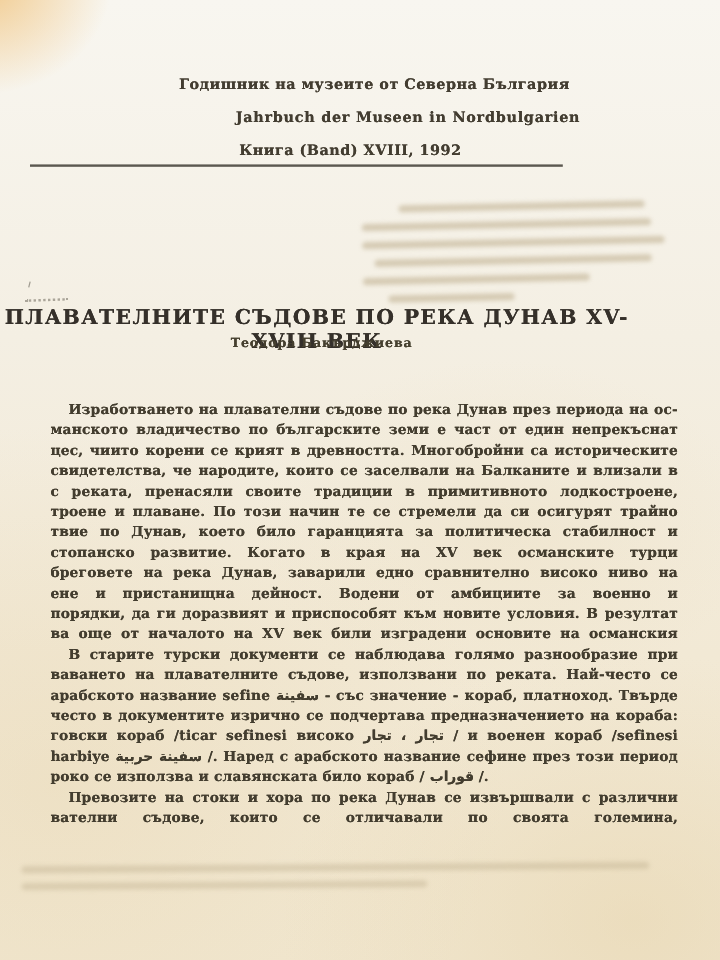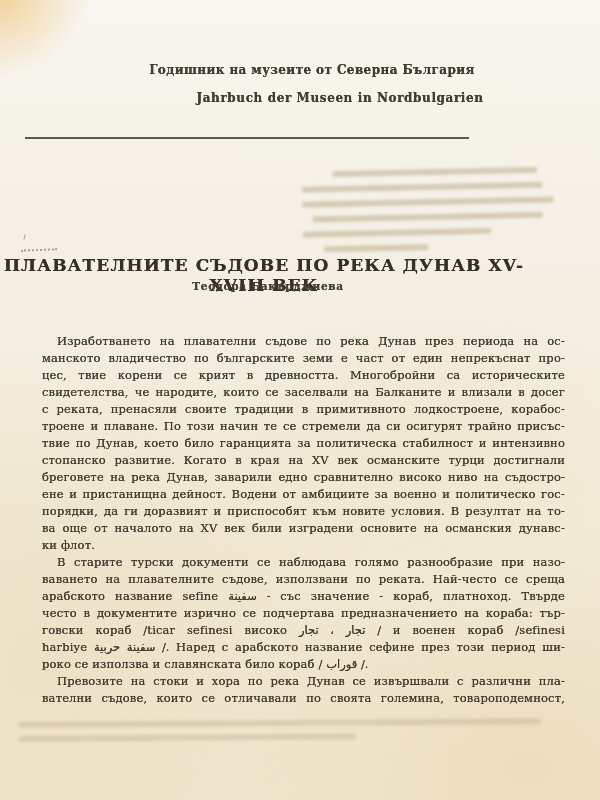--- a/index.html
+++ b/index.html
@@ -26,21 +26,21 @@
   .pm-b{position:absolute;left:0;top:14px;width:36px;border-bottom:2px dotted rgba(95,90,78,.5);transform:rotate(-2deg);}
   .title{position:absolute;left:0;top:255px;width:528px;text-align:center;
     font-weight:700;font-size:17px;letter-spacing:1.1px;color:#35302a;
     text-shadow:0 0 0.4px currentColor;}
   .author{position:absolute;left:0;top:280px;width:536px;text-align:center;
     font-weight:700;font-size:10.5px;letter-spacing:0.7px;color:#46402f;
     text-shadow:0 0 0.3px currentColor;}
   .article-body{position:absolute;left:42px;top:333px;width:523px;
     font-family:"DejaVu Serif","DejaVu Sans","Liberation Serif",serif;}
   .bl{
-    font-size:11.5px;font-weight:400;line-height:17px;height:17px;
+    font-size:11.5px;font-weight:700;line-height:17px;height:17px;
     letter-spacing:0.15px;color:#433d2f;text-shadow:0 0 0.35px currentColor;
     text-align:justify;text-align-last:justify;overflow:hidden;
   }
   .bl.indent{text-indent:15px;}
   .bl.nojust{text-align-last:left;}
   
   .ghost{position:absolute;filter:blur(1.8px);opacity:.55;}
   .ghost .gl{height:6px;background:#bcac8b;border-radius:3px;}
   .ghost-a{left:302px;top:160px;width:262px;transform:rotate(-1.2deg);}
   .ghost-a .gl{margin:9px 0;}
@@ -68,45 +68,45 @@
       <div class="gl"></div>
       <div class="gl"></div>
   </div>
   <div class="ghost ghost-b">
     <div class="gl"></div>
       <div class="gl"></div>
   </div>
 
   <div class="header-line" id="hline1">Годишник на музеите от Северна България</div>
   <div class="header-line" id="hline2">Jahrbuch der Museen in Nordbulgarien</div>
+  <div class="header-line" id="hline3">Книга (Band) XVIII, 1992</div>
 
   <div class="rule"></div>
 
   <div class="pencil-marks">
     <div class="pm-a"></div>
     <div class="pm-b"></div>
   </div>
 
   <div class="title">ПЛАВАТЕЛНИТЕ СЪДОВЕ ПО РЕКА ДУНАВ XV-XVIII ВЕК</div>
   <div class="author">Теодора Бакърджиева</div>
 
   <div class="article-body">
       <div class="bl indent">Изработването на плавателни съдове по река Дунав през периода на ос-</div>
       <div class="bl">манското владичество по българските земи е част от един непрекъснат про-</div>
-      <div class="bl">цес, твие корени се крият в древността. Многобройни са историческите</div>
+      <div class="bl">цес, чиито корени се крият в древността. Многобройни са историческите</div>
       <div class="bl">свидетелства, че народите, които се заселвали на Балканите и влизали в досег</div>
       <div class="bl">с реката, пренасяли своите традиции в примитивното лодкостроене, корабос-</div>
       <div class="bl">троене и плаване. По този начин те се стремели да си осигурят трайно присъс-</div>
       <div class="bl">твие по Дунав, което било гаранцията за политическа стабилност и интензивно</div>
       <div class="bl">стопанско развитие. Когато в края на XV век османските турци достигнали</div>
       <div class="bl">бреговете на река Дунав, заварили едно сравнително високо ниво на съдостро-</div>
       <div class="bl">ене и пристанищна дейност. Водени от амбициите за военно и политическо гос-</div>
       <div class="bl">порядки, да ги доразвият и приспособят към новите условия. В резултат на то-</div>
       <div class="bl">ва още от началото на XV век били изградени основите на османския дунавс-</div>
-      <div class="bl nojust">ки флот.</div>
       <div class="bl indent">В старите турски документи се наблюдава голямо разнообразие при назо-</div>
       <div class="bl">ваването на плавателните съдове, използвани по реката. Най-често се среща</div>
       <div class="bl">арабското название sefine سفينة - със значение - кораб, платноход. Твърде</div>
       <div class="bl">често в документите изрично се подчертава предназначението на кораба: тър-</div>
       <div class="bl">говски кораб /ticar sefinesi високо تجار ، تجار / и военен кораб /sefinesi</div>
       <div class="bl">harbiye سفينة حربية /. Наред с арабското название сефине през този период ши-</div>
       <div class="bl nojust">роко се използва и славянската било кораб / قوراب /.</div>
       <div class="bl indent">Превозите на стоки и хора по река Дунав се извършвали с различни пла-</div>
       <div class="bl">вателни съдове, които се отличавали по своята големина, товароподемност,</div>
     </div>

